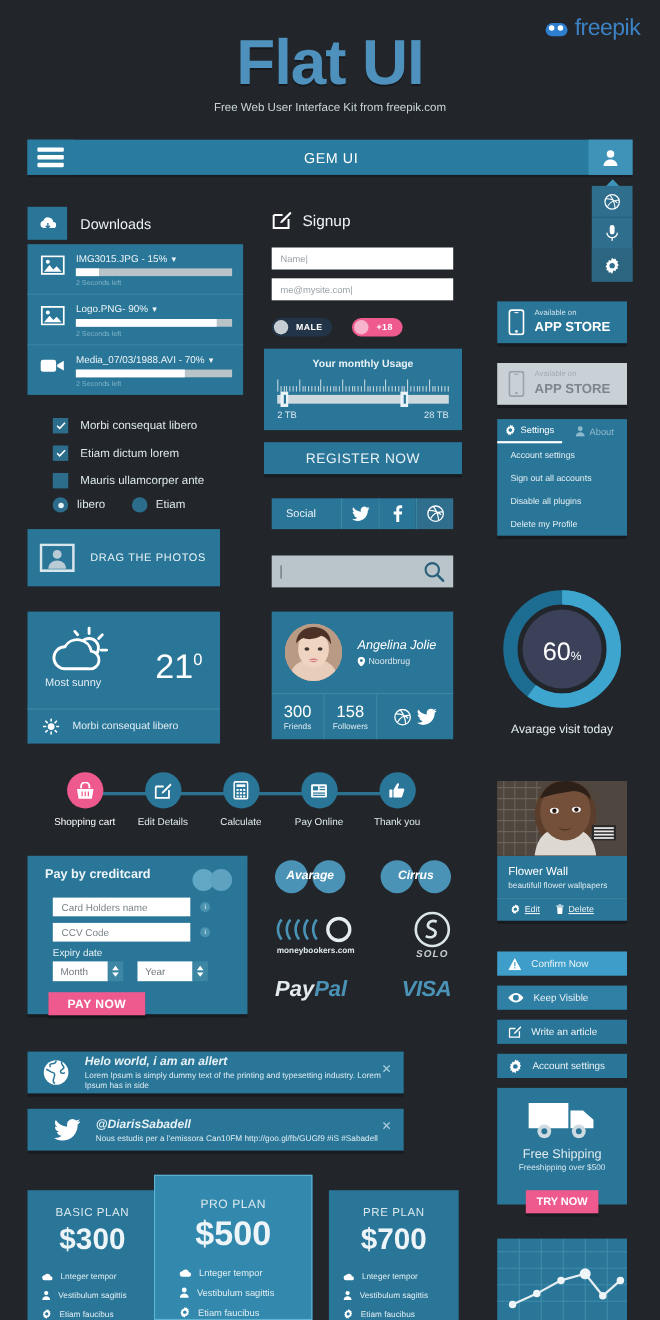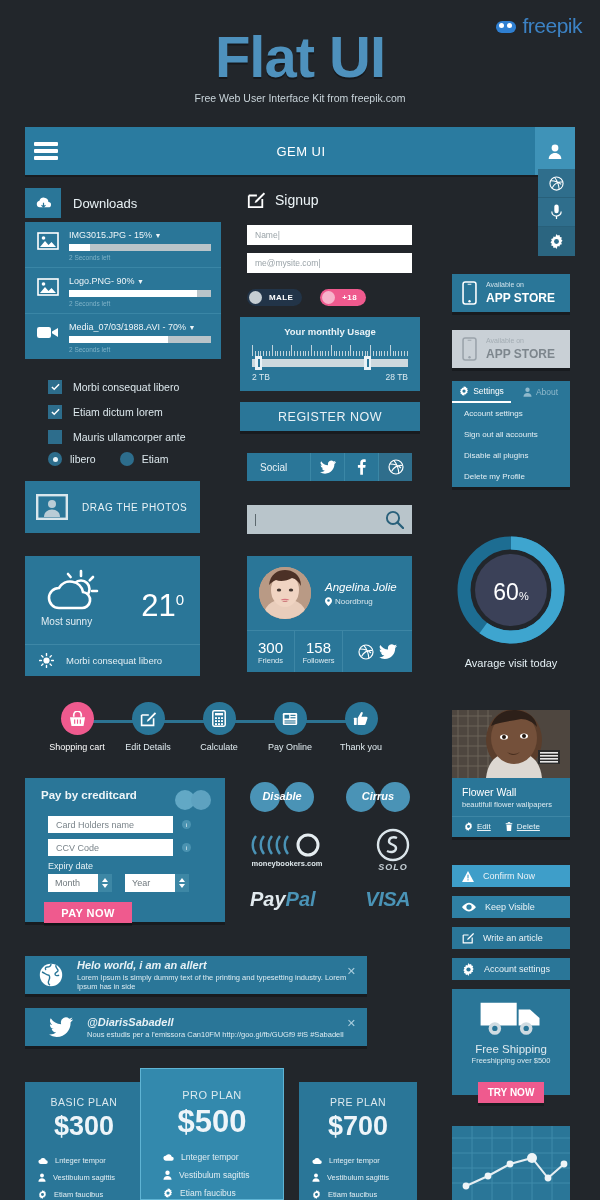--- a/index.html
+++ b/index.html
@@ -23,21 +23,21 @@
 
   .hero { text-align:center; padding-top:28px; }
   .hero h1 {
     font-size:58px; font-weight:bold; letter-spacing:-1px;
     color:#4e91bd; line-height:1; text-shadow:0 2px 0 rgba(0,0,0,.35);
   }
   .hero p { font-size:10.5px; color:#c9d4da; margin-top:6px; }
 
   
   .topbar {
-    position:absolute; left:25px; top:127px; width:550px; height:48px;
+    position:absolute; left:25px; top:127px; width:550px; height:32px;
     background:#2a7ba0; display:flex; align-items:center;
     box-shadow:0 2px 0 rgba(0,0,0,.25);
   }
   .hamb { width:42px; display:flex; flex-direction:column; gap:3px; align-items:center; justify-content:center; height:100%; background:#2a7ba0;}
   .hamb i { display:block; width:24px; height:4px; background:#fff; border-radius:1px; }
   .topbar-title { flex:1; text-align:center; font-size:13px; letter-spacing:.5px; color:#fff; }
   .topbar-user { width:40px; height:100%; background:#3f93b8; display:flex; align-items:center; justify-content:center; }
 
   .railwrap { position:absolute; left:538px; top:163px; width:37px; }
   .rail-arrow { width:0;height:0;margin:0 auto; border-left:6px solid transparent;border-right:6px solid transparent;border-bottom:6px solid #3f93b8;}
@@ -790,21 +790,21 @@
         </div>
     </div>
   </div>
   <div class="paynow">PAY NOW</div>
 
   <div class="paylogos">
     <div class="plrow">
       <span class="mclogo">
           <i class="a"></i>
           <i class="b"></i>
-          <span>Disable</span>
+          <span>Avarage</span>
         </span>
       <span class="mclogo">
           <i class="a"></i>
           <i class="b"></i>
           <span>Cirrus</span>
         </span>
     </div>
     <div class="plrow">
       <span class="mblogo">
         <svg width="74" height="24" viewBox="0 0 74 24">

